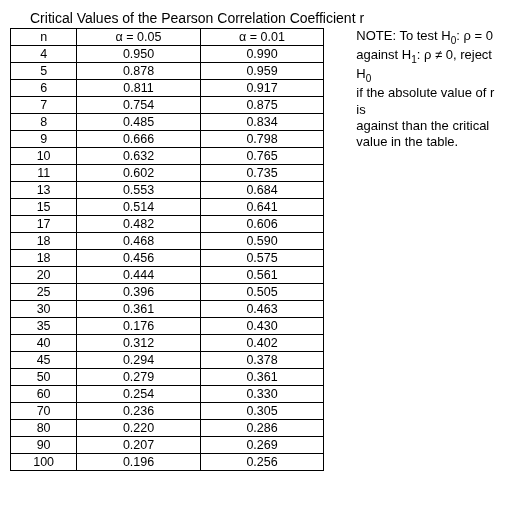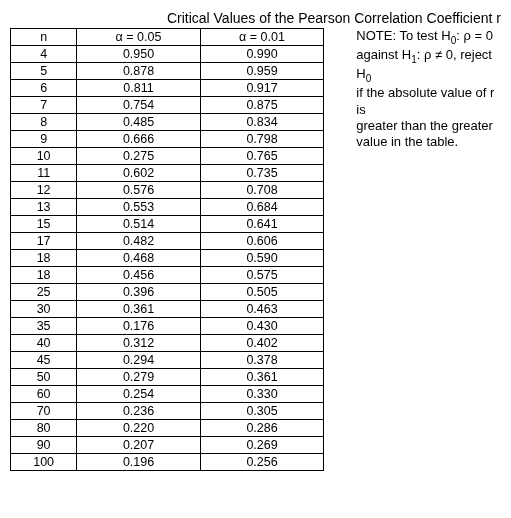--- a/index.html
+++ b/index.html
@@ -6,21 +6,21 @@
     margin: 0;
     padding: 10px;
     font-family: Arial, Helvetica, sans-serif;
     font-size: 13px;
     color: #000;
     background: #fff;
     width: 511px;
     box-sizing: border-box;
   }
   .title {
-    text-align: right;
+    text-align: left;
     font-size: 14px;
     margin: 0 0 2px 0;
     padding-left: 20px;
   }
   .wrap {
     display: flex;
     align-items: flex-start;
   }
   table {
     border-collapse: collapse;
@@ -93,34 +93,29 @@
           <td>0.485</td>
           <td>0.834</td>
         </tr>
         <tr>
           <td>9</td>
           <td>0.666</td>
           <td>0.798</td>
         </tr>
         <tr>
           <td>10</td>
-          <td>0.275</td>
+          <td>0.632</td>
           <td>0.765</td>
         </tr>
         <tr>
           <td>11</td>
           <td>0.602</td>
           <td>0.735</td>
         </tr>
         <tr>
-          <td>12</td>
-          <td>0.576</td>
-          <td>0.708</td>
-        </tr>
-        <tr>
           <td>13</td>
           <td>0.553</td>
           <td>0.684</td>
         </tr>
         <tr>
           <td>15</td>
           <td>0.514</td>
           <td>0.641</td>
         </tr>
         <tr>
@@ -130,20 +125,25 @@
         </tr>
         <tr>
           <td>18</td>
           <td>0.468</td>
           <td>0.590</td>
         </tr>
         <tr>
           <td>18</td>
           <td>0.456</td>
           <td>0.575</td>
+        </tr>
+        <tr>
+          <td>20</td>
+          <td>0.444</td>
+          <td>0.561</td>
         </tr>
         <tr>
           <td>25</td>
           <td>0.396</td>
           <td>0.505</td>
         </tr>
         <tr>
           <td>30</td>
           <td>0.361</td>
           <td>0.463</td>
@@ -194,16 +194,16 @@
           <td>0.256</td>
         </tr>
       </tbody>
 
   </table>
 
   <div class="note">
     <span>NOTE: To test H</span><span class="sub">0</span><span>: ρ = 0</span><br>
     <span>against H</span><span class="sub">1</span><span>: ρ ≠ 0, reject H</span><span class="sub">0</span><br>
     <span>if the absolute value of r is</span><br>
-    <span>greater than the greater</span><br>
+    <span>against than the critical</span><br>
     <span>value in the table.</span>
   </div>
 </div>
 
 </body></html>

